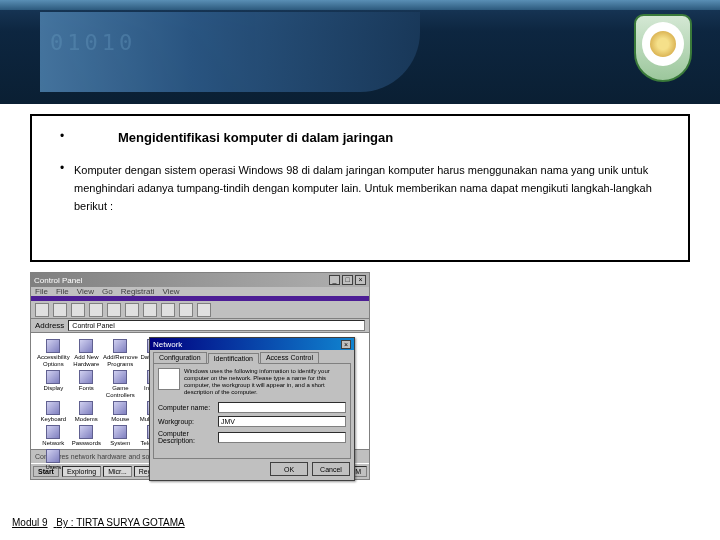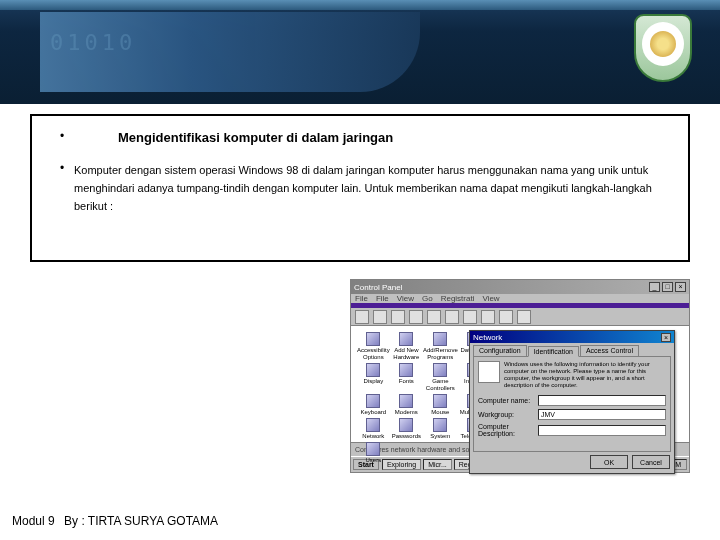--- a/index.html
+++ b/index.html
@@ -11,21 +11,21 @@
   .badge { position:absolute; right:28px; top:14px; width:58px; height:68px; background:linear-gradient(to bottom,#d4e8d4,#9cc79c); border:2px solid #3a7a3a; border-radius:10px 10px 30px 30px; }
   .badge-inner { position:absolute; top:6px; left:6px; right:6px; bottom:14px; background:#fff; border-radius:50%; display:flex; align-items:center; justify-content:center; }
   .badge-core { width:26px; height:26px; background:radial-gradient(circle,#f5e08a 30%,#c9952e 100%); border-radius:50%; }
   .content-wrap { padding:10px 30px 0 30px; }
   .content-box { border:2px solid #000; padding:12px 18px 14px 18px; min-height:148px; }
   .bullet-row { display:flex; margin-bottom:14px; }
   .bullet { width:24px; flex-shrink:0; font-size:12px; line-height:16px; text-align:center; }
   .bullet-text { flex:1; }
   .title-text { font-weight:bold; font-size:13px; line-height:16px;padding-left:44px; }
   .body-text { font-size:11px; line-height:14px; text-align:justify; }
-  .cp-area { display:flex; justify-content:flex-end; margin-top:17px; }
+  .cp-area { display:flex; justify-content:flex-start; margin-top:10px; }
   .cp-window { width:340px; border:1px solid #808080; background:#c0c0c0; font-size:8px; position:relative; }
   .cp-titlebar { height:14px; background:linear-gradient(to right,#808080,#b0b0b0); color:#fff; display:flex; align-items:center; padding:0 3px; justify-content:space-between; }
   .cp-titlebar-btns { display:flex; gap:2px; }
   .cp-tbtn { width:11px; height:10px; background:#c0c0c0; border:1px solid #404040; font-size:7px; line-height:8px; text-align:center; color:#000; }
   .cp-toolbar { height:14px; border-bottom:5px solid #4c1d95; display:flex; align-items:center; padding:0 4px; gap:8px; color:#404040; }
   .cp-toolbar2 { height:18px; border-bottom:1px solid #808080; display:flex; align-items:center; padding:0 4px; gap:4px; }
   .cp-toolbar2 .ico { width:14px; height:14px; background:#e0e0e0; border:1px solid #808080; }
   .cp-addr { height:14px; border-bottom:1px solid #808080; display:flex; align-items:center; padding:0 4px; gap:4px; }
   .cp-addr-field { flex:1; height:11px; background:#fff; border:1px inset #808080; font-size:7px; padding:0 3px; display:flex; align-items:center; }
   .cp-body { display:flex; height:116px; background:#fff; position:relative; }
@@ -44,21 +44,21 @@
   .dlg-label { width:56px; font-size:7px; }
   .dlg-field { flex:1; height:11px; background:#fff; border:1px inset #808080; padding:0 2px; display:flex; align-items:center; font-size:7px; }
   .dlg-btns { display:flex; justify-content:flex-end; gap:4px; padding:0 4px 3px 0; }
   .dlg-btn { width:38px; height:14px; background:#c0c0c0; border:1px solid #404040; font-size:7px; display:flex; align-items:center; justify-content:center; }
   .cp-status { height:14px; border-top:1px solid #808080; font-size:7px; display:flex; align-items:center; padding:0 4px; color:#404040; }
   .taskbar { height:16px; background:#c0c0c0; border-top:1px solid #fff; display:flex; align-items:center; font-size:7px; }
   .taskbar .start { padding:1px 4px; border:1px solid #808080; background:#c0c0c0; font-weight:bold; margin:0 2px; }
   .taskbar .task { padding:1px 4px; border:1px inset #808080; margin:0 1px; background:#d8d8d8; }
   .taskbar .task.active { background:#e8e8e8; border:1px solid #404040; }
   .taskbar .clock { margin-left:auto; padding:1px 5px; border:1px inset #808080; margin-right:2px; }
-  .footer { position:absolute; bottom:12px; left:12px; font-size:12px; }
+  .footer { position:absolute; bottom:12px; left:12px; font-size:10px;text-decoration:underline; }
   .footer .modul { margin-right:6px; }
 </style>
 </head>
 <body>
 
 <div class="header">
   <div class="header-stripe"></div>
   <div class="header-art"></div>
   <div class="badge">
     <div class="badge-inner">
@@ -102,20 +102,26 @@
         <div class="ico"></div>
         <div class="ico"></div>
         <div class="ico"></div>
         <div class="ico"></div>
         <div class="ico"></div>
         <div class="ico"></div>
         <div class="ico"></div>
         <div class="ico"></div>
         <div class="ico"></div>
       </div>
+      <div class="cp-addr">
+        <span>Address</span>
+        <div class="cp-addr-field">
+            <span>Control Panel</span>
+          </div>
+      </div>
       <div class="cp-body">
         <div class="cp-left" id="cp-left">
             <div class="cp-item">
               <div class="ic"></div>
               <span>Accessibility Options</span>
             </div>
             <div class="cp-item">
               <div class="ic"></div>
               <span>Add New Hardware</span>
             </div>

